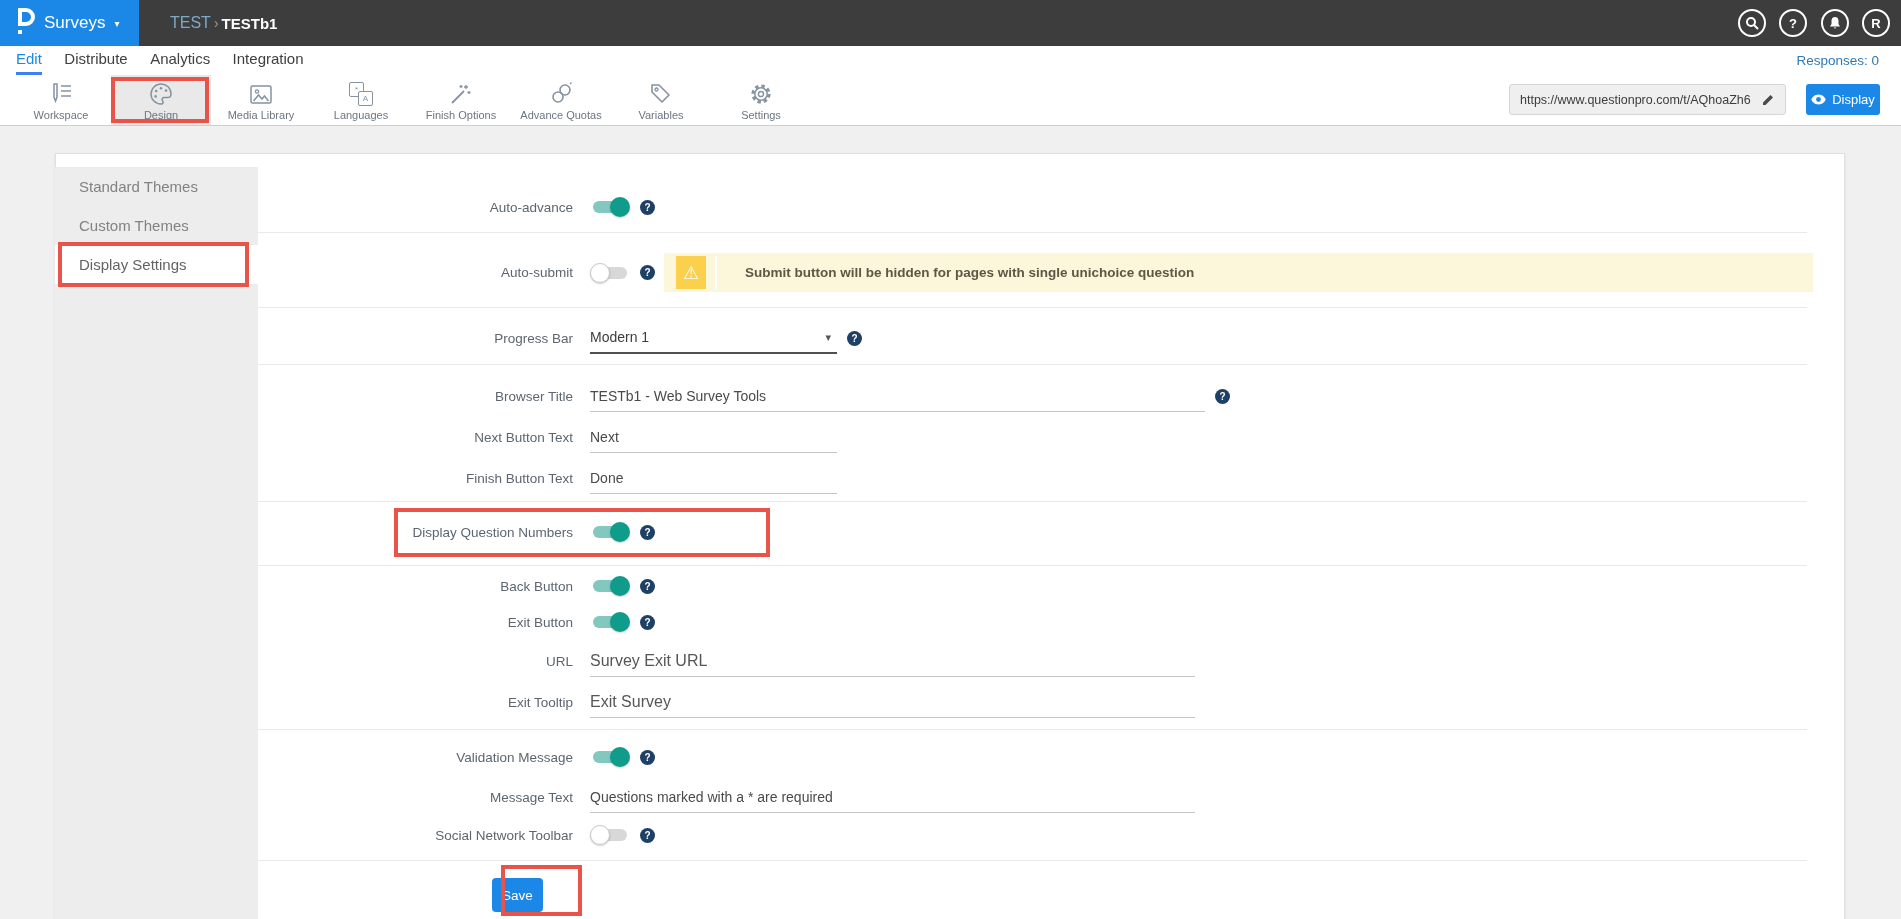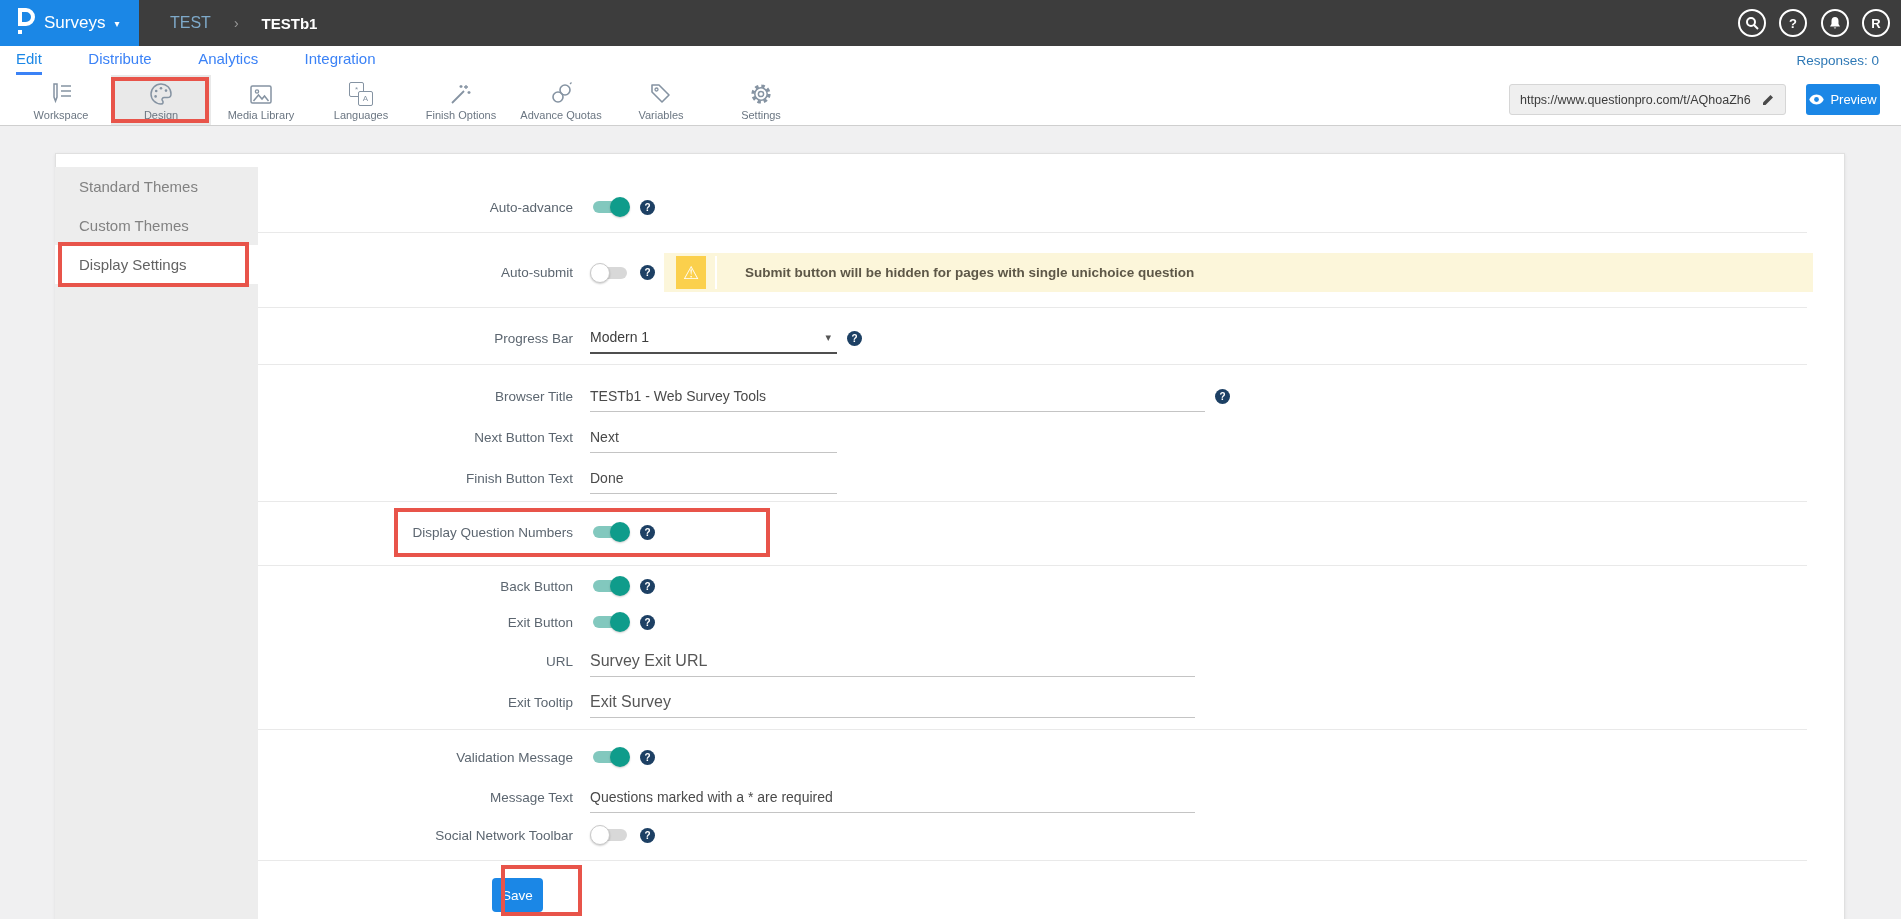--- a/index.html
+++ b/index.html
@@ -6,33 +6,33 @@
   .page{position:relative;width:1901px;height:919px;background:#f0f0f1;overflow:hidden;
         font-family:"Liberation Sans","DejaVu Sans",sans-serif;-webkit-font-smoothing:antialiased;}
 
   
   .header{position:absolute;left:0;top:0;width:100%;height:46px;background:#3d3d3d;z-index:20;}
   .logo-box{position:absolute;left:0;top:0;width:139px;height:46px;background:#1b87e6;
             display:flex;align-items:center;cursor:pointer;}
   .logo-mark{margin-left:13px;flex:none;}
   .app-menu-label{color:#fff;font-size:17px;margin-left:9px;}
   .app-caret{color:#fff;font-size:10px;margin-left:9px;}
-  .crumbs{position:absolute;left:170px;top:0;height:46px;display:flex;align-items:center;gap:23px;}
+  .crumbs{position:absolute;left:170px;top:0;height:46px;display:flex;align-items:center;gap:3px;}
   .crumb-parent{color:#7ea9c9;font-size:16px;cursor:pointer;}
   .crumb-sep{color:#9a9a9a;font-size:14px;}
   .crumb-current{color:#fff;font-size:15px;font-weight:bold;}
   .hicon{position:absolute;top:9px;width:28px;height:28px;border:2px solid #fff;border-radius:50%;
          box-sizing:border-box;display:flex;align-items:center;justify-content:center;cursor:pointer;
          color:#fff;font-size:13px;font-weight:bold;}
 
   
   .tabs{position:absolute;left:0;top:46px;width:100%;height:29px;background:#fff;
         border-bottom:1px solid #ececec;z-index:19;}
-  .tab{display:inline-block;margin-left:42px;height:26px;line-height:26px;font-size:15px;
-       color:#3b82f6;cursor:pointer;}
+  .tab{display:inline-block;margin-left:18px;height:26px;line-height:26px;font-size:15px;
+       color:#404040;cursor:pointer;}
   .tab:first-child{margin-left:16px;}
   .tab.active{color:#1b87e6;border-bottom:6px solid #3b82f6;}
   .responses{position:absolute;right:22px;top:0;height:29px;line-height:29px;font-size:13.5px;color:#2e78b5;}
 
   
   .toolbar{position:absolute;left:0;top:75px;width:100%;height:50px;background:#fff;
            border-bottom:1px solid #cfcfcf;z-index:19;}
   .titem{position:absolute;top:0;width:100px;height:50px;display:flex;flex-direction:column;
          align-items:center;justify-content:center;cursor:pointer;}
   .titem.active{background:#e9e9e9;}
@@ -233,21 +233,21 @@
         <svg width="14" height="14" viewBox="0 0 14 14">
             <path d="M2 12 l0-2.5 7.5-7.5 2.5 2.5 -7.5 7.5 Z" fill="#4a4a4a"></path>
           </svg>
       </span>
     </div>
     <div class="preview-btn">
       <svg width="15" height="11" viewBox="0 0 15 11">
           <path d="M7.5 0.5 C3.5 0.5 1 3.5 0.3 5.5 C1 7.5 3.5 10.5 7.5 10.5 C11.5 10.5 14 7.5 14.7 5.5 C14 3.5 11.5 0.5 7.5 0.5 Z" fill="#fff"></path>
           <circle cx="7.5" cy="5.5" r="2.4" fill="#1b87e6"></circle>
         </svg>
-      <span>Preview</span>
+      <span>Display</span>
     </div>
   </div>
 
   <div class="card"></div>
   <div class="sidebar">
     <div class="side-item">Standard Themes</div>
     <div class="side-item">Custom Themes</div>
     <div class="side-item active">Display Settings</div>
   </div>
 

